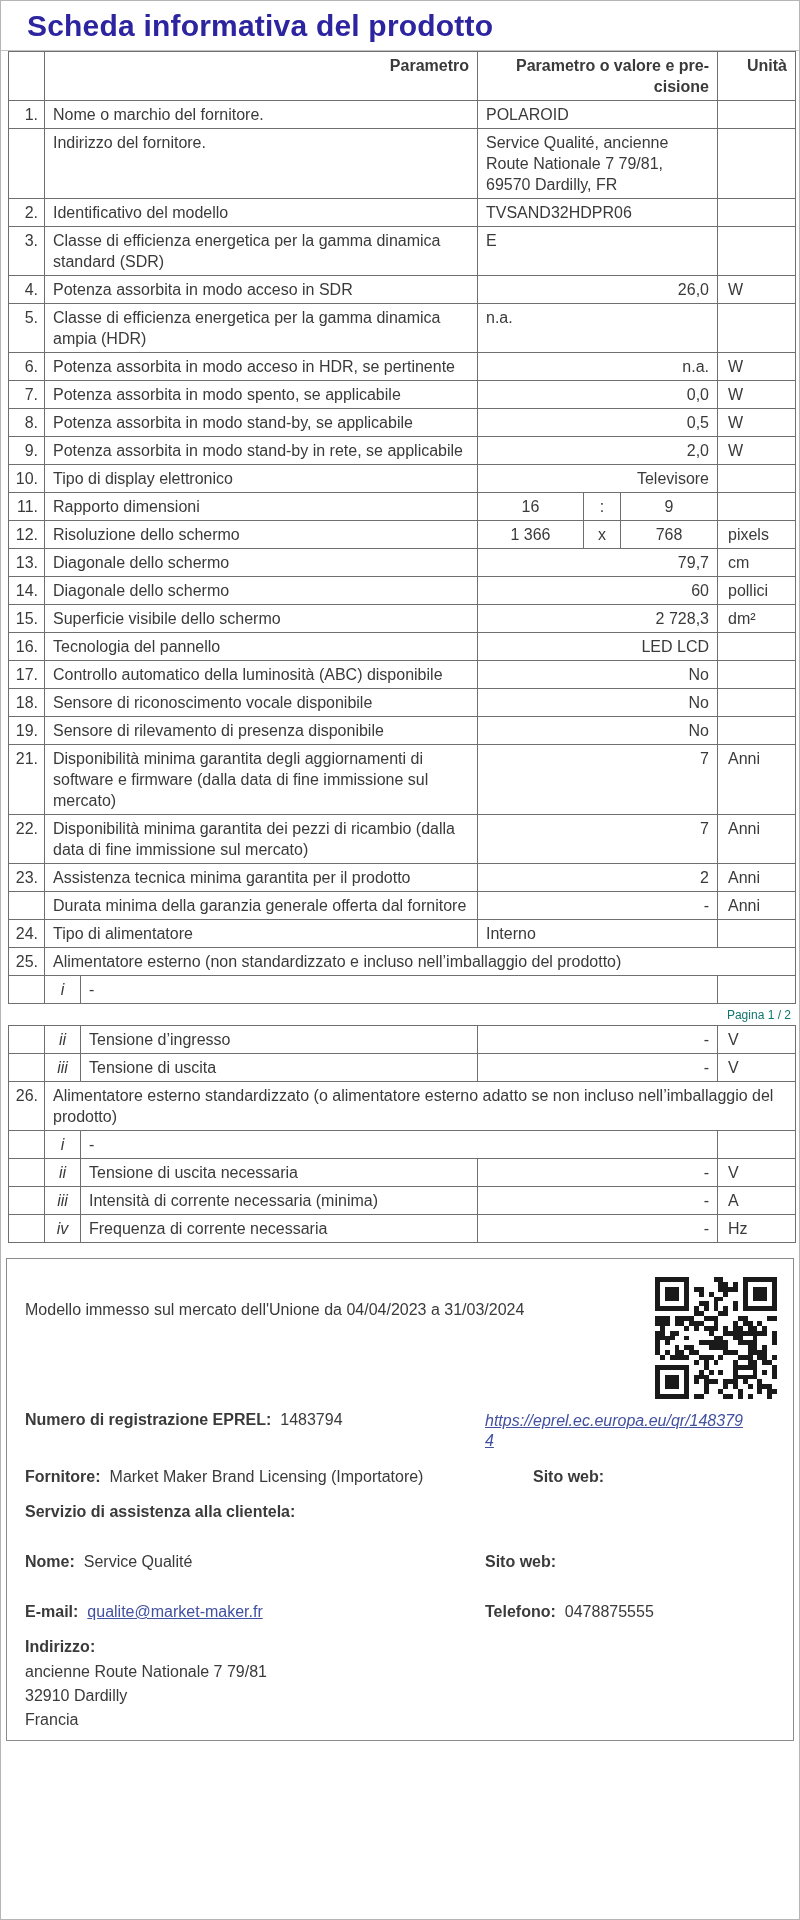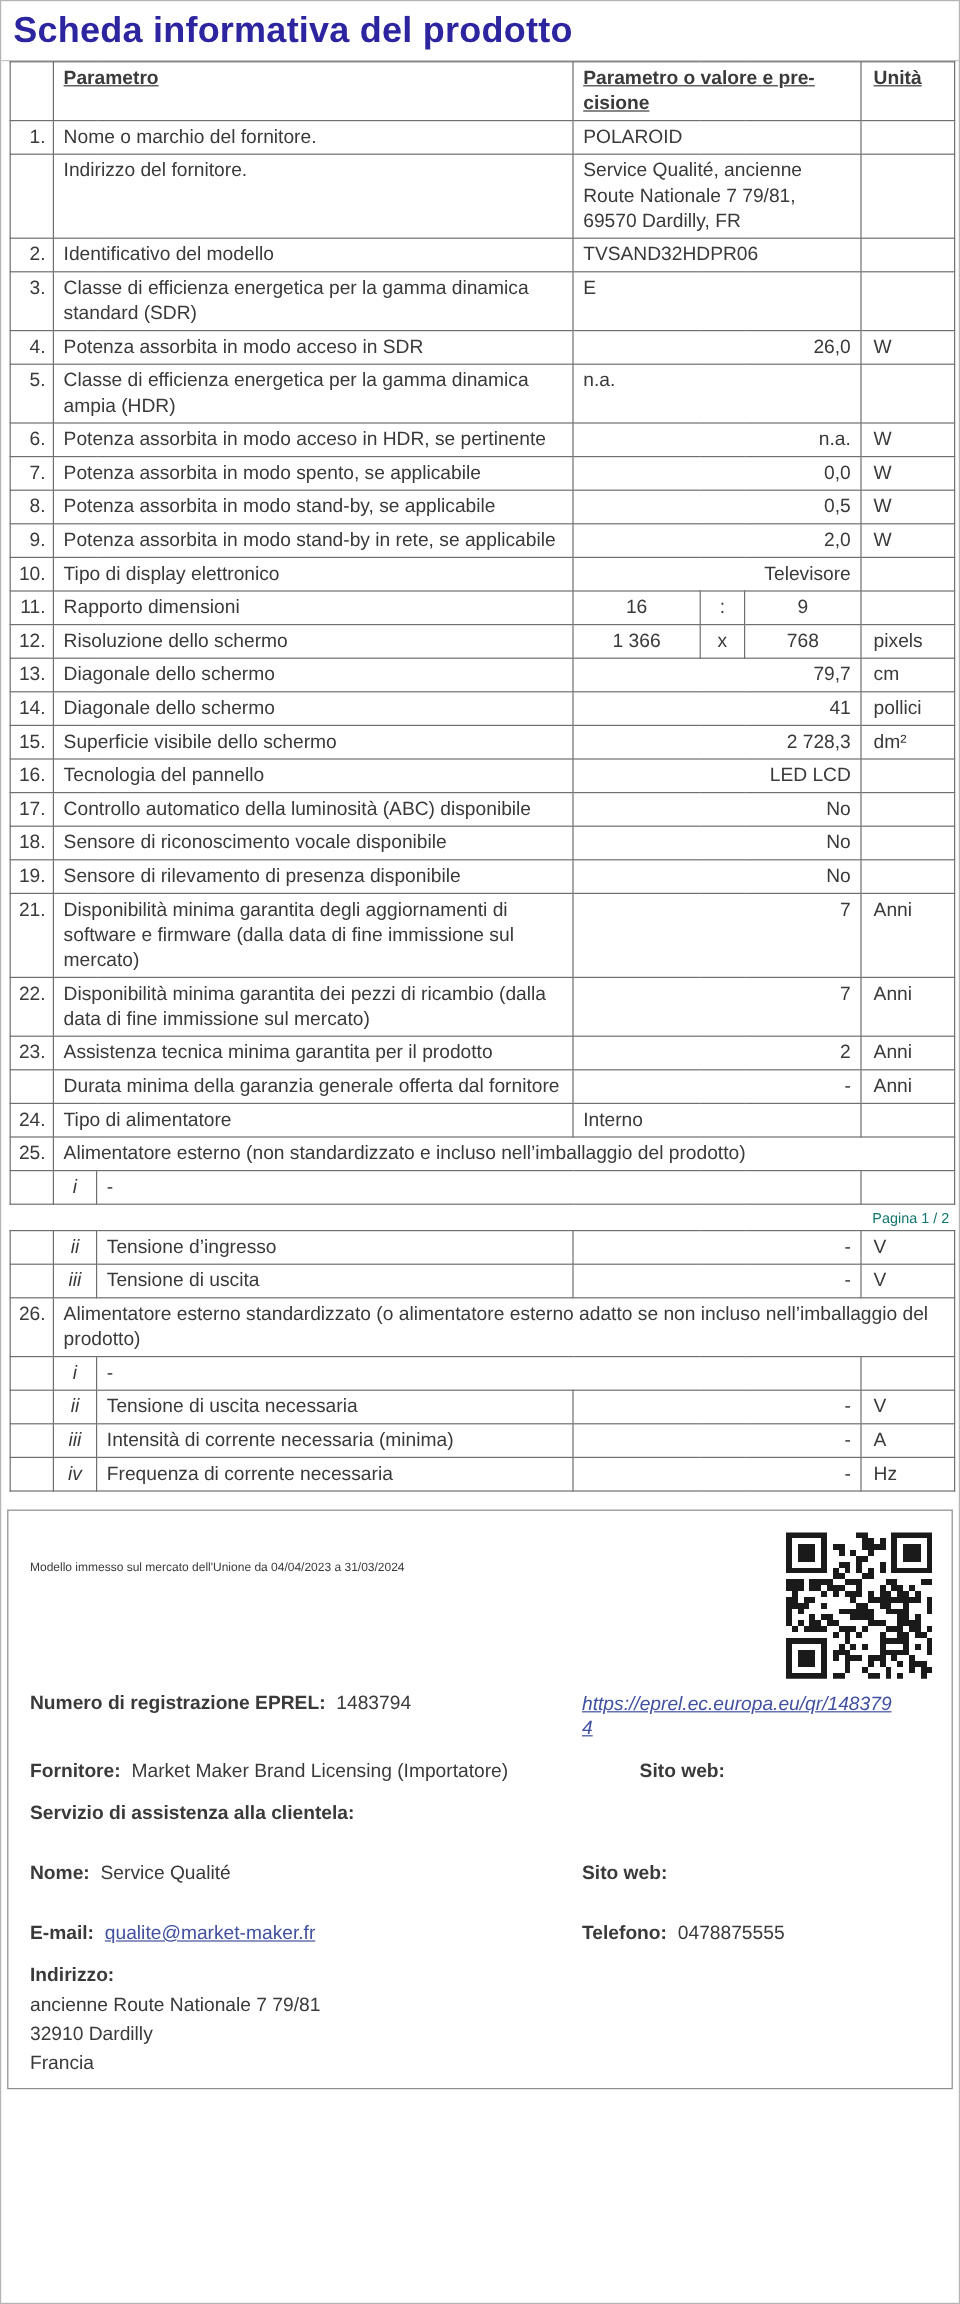--- a/index.html
+++ b/index.html
@@ -11,21 +11,21 @@
   .page {
     width: 800px;
     height: 1920px;
     margin: 0 auto;
     background: #ffffff;
     border: 1px solid #b5b5b5;
     overflow: hidden;
   }
   
   .title-block {
-    padding: 8px 10px 7px 10px;
+    padding: 8px 10px 7px 26px;
     border-bottom: 1px solid #c2c2c2;
   }
   .doc-title {
     font-size: 30px;
     font-weight: bold;
     color: #2d24a0;
     letter-spacing: 0.2px;
   }
   .subtitle {
     font-size: 16px;
@@ -43,21 +43,21 @@
   }
   table.fiche td, table.fiche th {
     border: 1px solid #6f6f6f;
     font-size: 16px;
     line-height: 21px;
     padding: 3px 8px;
     vertical-align: top;
     overflow: hidden;
     word-wrap: break-word;
   }
-  table.fiche th { font-weight: bold; text-align: left; text-decoration: underline; }
+  table.fiche th { font-weight: bold; text-align: right; }
   .c-num   { text-align: right; padding-right: 6px !important; padding-left: 2px !important; }
   .c-roman { text-align: center; font-style: italic; padding-left: 2px !important; padding-right: 2px !important; }
   .c-value.align-right { text-align: right; }
   .c-value.align-left  { text-align: left; }
   .c-mid   { text-align: center; padding-left: 2px !important; padding-right: 2px !important; }
   .c-unit  { padding-left: 10px !important; }
   
   .page-indicator {
     text-align: right;
     font-size: 12px;
@@ -71,21 +71,21 @@
     border: 1px solid #8c8c8c;
     min-height: 450px;
   }
   .note-row {
     display: flex;
     justify-content: space-between;
     align-items: flex-start;
     padding: 18px 16px 0 18px;
   }
   .market-note {
-    font-size: 10px;
+    font-size: 16px;
     margin-top: 24px;
     max-width: 600px;
   }
   .qr-wrap { width: 122px; height: 122px; }
   .contact { padding: 4px 16px 8px 18px; font-size: 16px; }
   .c-row {
     display: grid;
     grid-template-columns: 460px 1fr;
     align-items: start;
   }
@@ -218,21 +218,21 @@
         </tr>
         <tr>
           <td class="c-num">13.</td>
           <td class="c-param" colspan="2">Diagonale dello schermo</td>
           <td class="c-value align-right" colspan="3">79,7</td>
           <td class="c-unit">cm</td>
         </tr>
         <tr>
           <td class="c-num">14.</td>
           <td class="c-param" colspan="2">Diagonale dello schermo</td>
-          <td class="c-value align-right" colspan="3">41</td>
+          <td class="c-value align-right" colspan="3">60</td>
           <td class="c-unit">pollici</td>
         </tr>
         <tr>
           <td class="c-num">15.</td>
           <td class="c-param" colspan="2">Superficie visibile dello schermo</td>
           <td class="c-value align-right" colspan="3">2 728,3</td>
           <td class="c-unit">dm²</td>
         </tr>
         <tr>
           <td class="c-num">16.</td>

